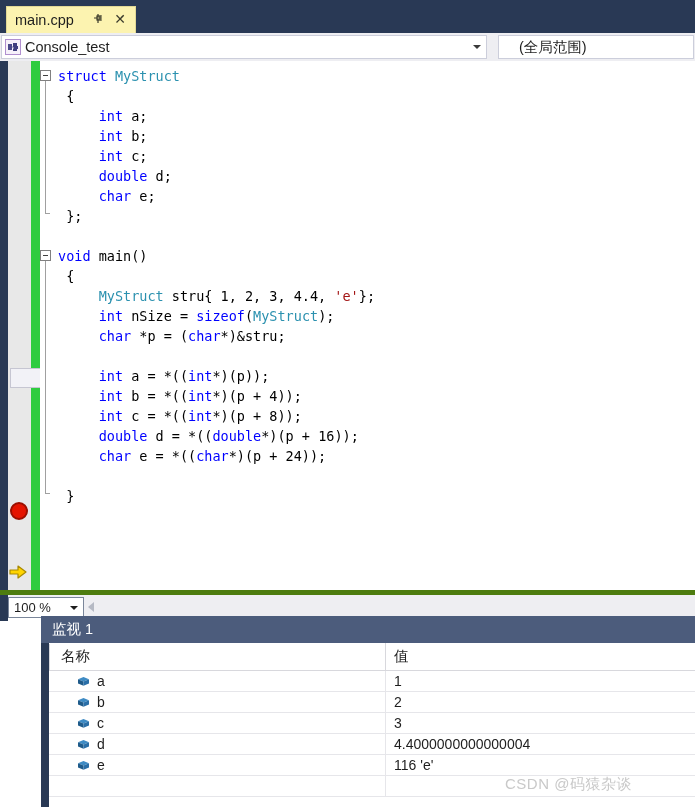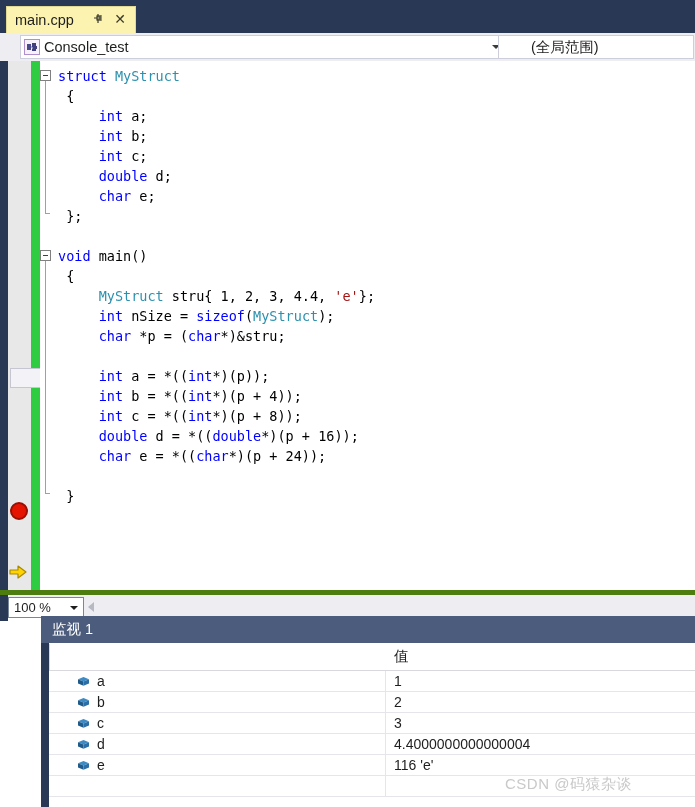--- a/index.html
+++ b/index.html
@@ -51,21 +51,21 @@
     font-family: "Liberation Sans", sans-serif;
   }
 
   
   .navbar {
     position: absolute; left: 0; top: 33px;
     width: 695px; height: 28px;
     background: #EEEEF2;
   }
   .nav-combo {
-    position: absolute; left: 20px; top: 2px;
+    position: absolute; left: 1px; top: 2px;
     width: 486px; height: 24px;
     background: #ffffff;
     border: 1px solid #cccedb;
     box-sizing: border-box;
     display: flex; align-items: center;
   }
   .nav-combo2 {
     position: absolute; left: 498px; top: 2px;
     width: 196px; height: 24px;
     background: #ffffff;
@@ -80,21 +80,21 @@
     background: #f6f1fa;
     box-sizing: border-box;
     position: relative;
     flex: none;
   }
   .scope-icon svg { position:absolute; left:1px; top:1px; }
   .nav-text {
     font-size: 14.5px; color: #1e1e1e;
     white-space: nowrap;
   }
-  .nav-text2 { font-size: 14.5px; color: #1e1e1e; padding-left: 32px; }
+  .nav-text2 { font-size: 14.5px; color: #1e1e1e; padding-left: 20px; }
   .combo-arrow {
     position: absolute; right: 5px; top: 9px;
     width: 0; height: 0;
     border-left: 4px solid transparent;
     border-right: 4px solid transparent;
     border-top: 4px solid #3a3a3a;
   }
 
   
   .editor {
@@ -367,20 +367,21 @@
     </div>
     <div class="hscroll-left"></div>
   </div>
 
   <div class="watch">
     <div class="watch-edge"></div>
     <div class="watch-title">
       <span class="watch-title-text">监视 1</span>
     </div>
     <div class="watch-header">
+      <div class="hcell hcell-name">名称</div>
       <div class="hcell hcell-val">值</div>
     </div>
     <div class="hsep-left"></div>
     <div class="watch-rows" id="watch-rows">
         <div class="wrow" style="top: 0px;">
           <div class="wcell-name">
             <svg class="var-icon" viewBox="0 0 13 11">
               <path d="M1 3.2 6.5 1 12 3.2 6.5 5.4z" fill="#3E8BC4"></path>
               <path d="M1 3.2v4.3L6.5 9.8V5.4z" fill="#1F5B8A"></path>
               <path d="M12 3.2v4.3L6.5 9.8V5.4z" fill="#2A6FA8"></path>

